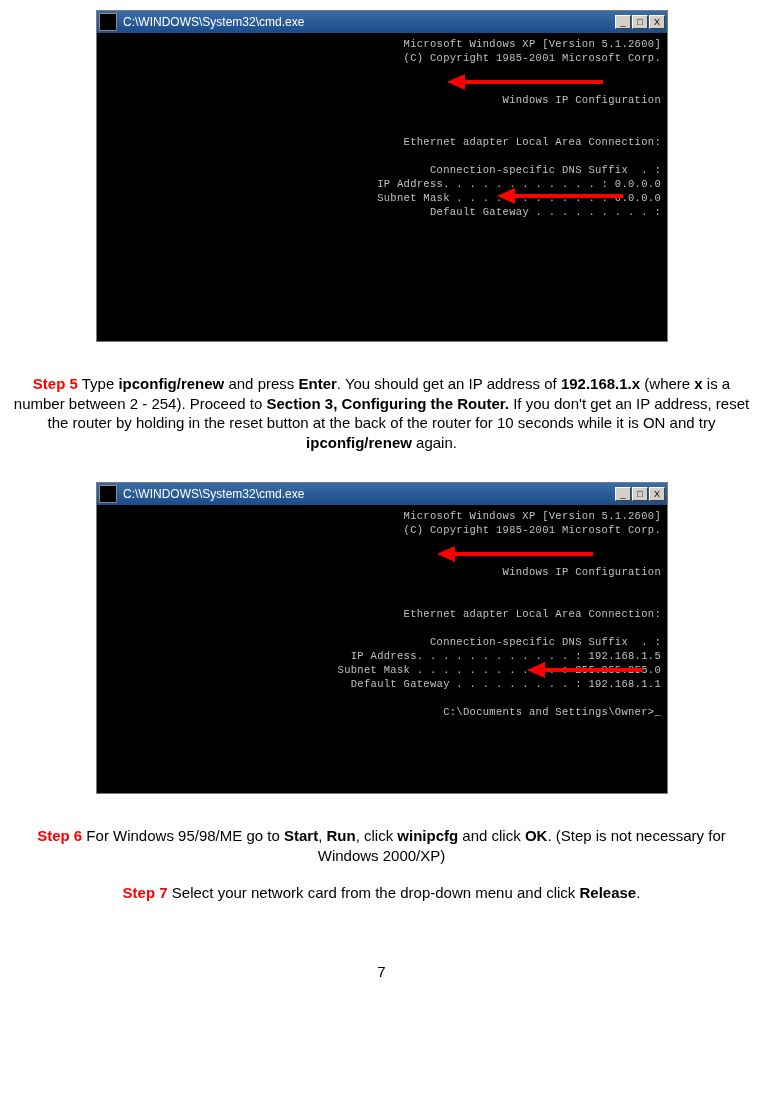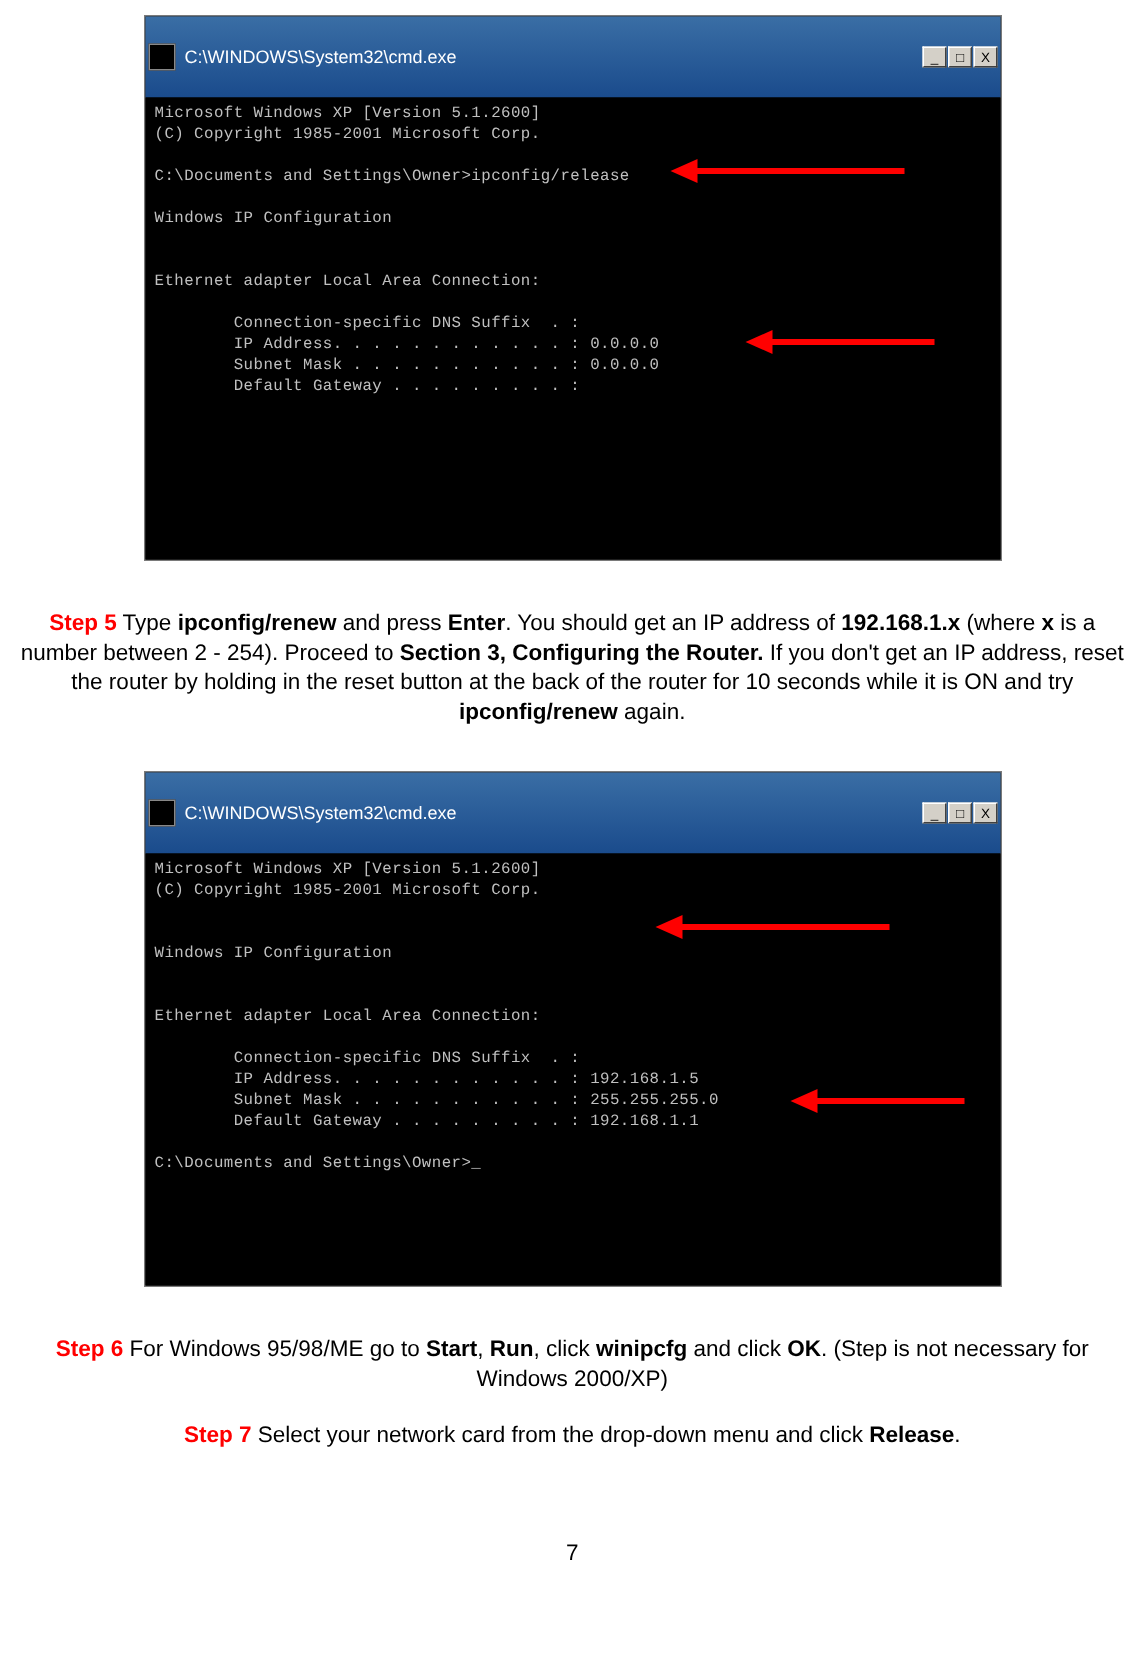--- a/index.html
+++ b/index.html
@@ -19,21 +19,21 @@
     width: 570px;
     background: #000;
     position: relative;
     border: 1px solid #7a7a7a;
   }
   .cmd-titlebar {
     background: linear-gradient(#3a6ea5, #1a4b8c);
     height: 22px;
     display: flex;
     align-items: center;
-    padding: 16px 2px;
+    padding: 0 2px;
   }
   .cmd-icon {
     width: 16px;
     height: 16px;
     background: #000;
     border: 1px solid #888;
     margin-right: 6px;
     flex-shrink: 0;
   }
   .cmd-title {
@@ -69,20 +69,21 @@
     position: relative;
     overflow: hidden;
   }
   .cmd-text {
     color: #c0c0c0;
     font-family: "Lucida Console", "Courier New", monospace;
     font-size: 10.5px;
     line-height: 14px;
     white-space: pre;
     letter-spacing: 0.3px;
+    text-align: right;
   }
   .arrow {
     position: absolute;
     height: 10px;
   }
   .arrow-line {
     position: absolute;
     height: 4px;
     background: #ff0000;
     top: 3px;
@@ -124,21 +125,20 @@
       <div class="cmd-buttons">
         <div class="cmd-btn">_</div>
         <div class="cmd-btn">□</div>
         <div class="cmd-btn">X</div>
       </div>
     </div>
     <div class="cmd-body" style="min-height:300px;">
       <div class="cmd-text">Microsoft Windows XP [Version 5.1.2600]</div>
       <div class="cmd-text">(C) Copyright 1985-2001 Microsoft Corp.</div>
       <div class="cmd-text">&nbsp;</div>
-      <div class="cmd-text">C:\Documents and Settings\Owner&gt;ipconfig/release</div>
       <div class="cmd-text">&nbsp;</div>
       <div class="cmd-text">Windows IP Configuration</div>
       <div class="cmd-text">&nbsp;</div>
       <div class="cmd-text">&nbsp;</div>
       <div class="cmd-text">Ethernet adapter Local Area Connection:</div>
       <div class="cmd-text">&nbsp;</div>
       <div class="cmd-text">        Connection-specific DNS Suffix  . :</div>
       <div class="cmd-text">        IP Address. . . . . . . . . . . . : 0.0.0.0</div>
       <div class="cmd-text">        Subnet Mask . . . . . . . . . . . : 0.0.0.0</div>
       <div class="cmd-text">        Default Gateway . . . . . . . . . :</div>

